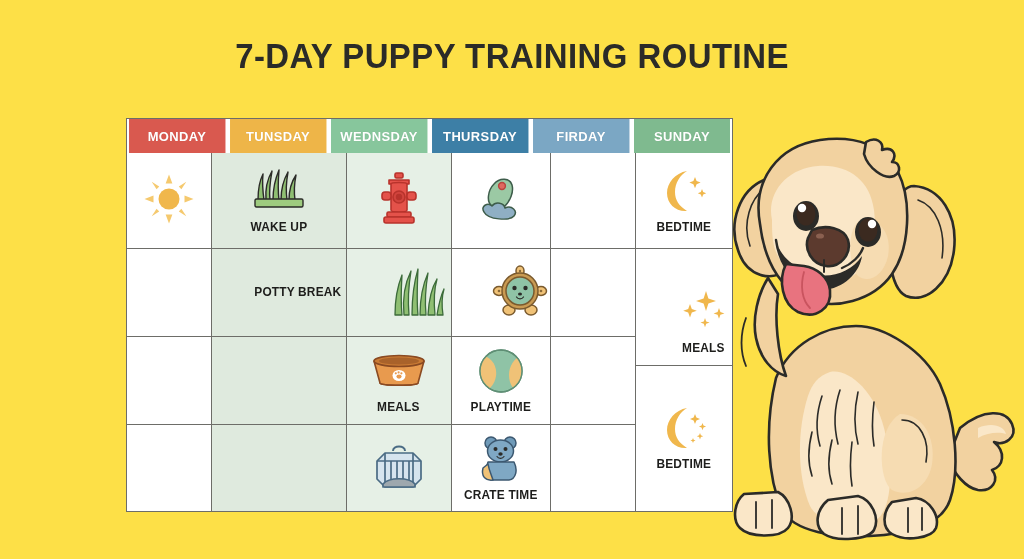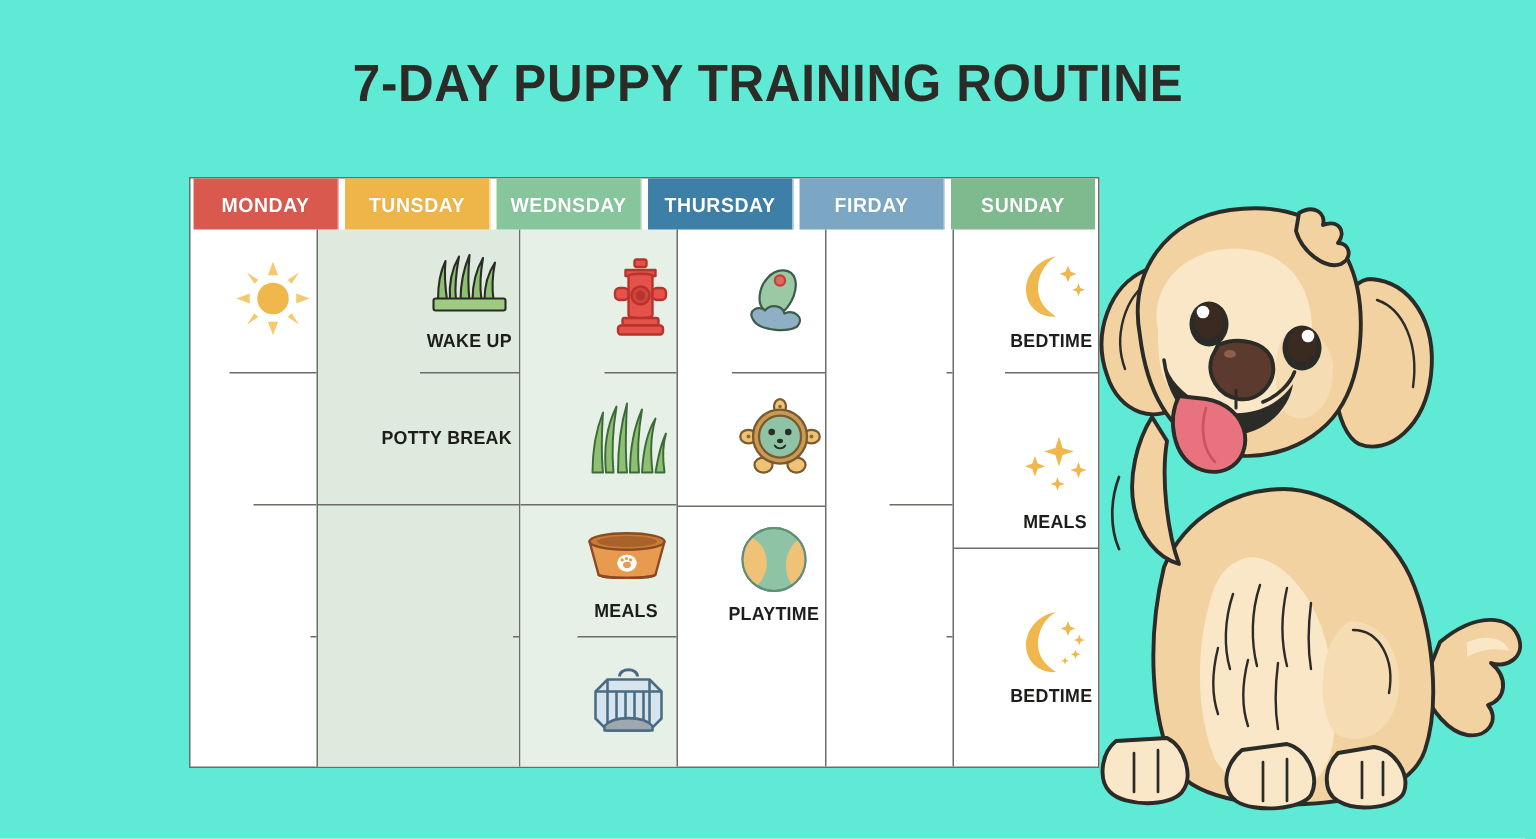--- a/index.html
+++ b/index.html
@@ -10,21 +10,21 @@
     width: 1024px;
     height: 559px;
     background: #fbf4e2;
     font-family: "Liberation Sans", sans-serif;
     overflow: hidden;
     position: relative;
   }
   #poster {
     position: absolute;
     inset: 0;
-    background: #5eead4;
+    background: #fde047;
   }
 
   
   #title {
     position: absolute;
     left: 0;
     top: 36px;
     width: 1024px;
     text-align: center;
     font-size: 35px;
@@ -72,21 +72,20 @@
     display: flex;
     width: 100%;
     height: calc(100% - 34px);
   }
   .day-col {
     flex: 1 1 0;
     display: flex;
     flex-direction: column;
     border-right: 1px solid #6d6d68;
     box-sizing: border-box;
-    align-items: flex-end;
   }
   .day-col:last-child { border-right: none; gap: 28px; }
   .day-col.tint { background: #dfeade; }
   .day-col.tint2 { background: #e6f0e6; }
 
   .cell {
     position: relative;
     border-bottom: 1px solid #6d6d68;
     box-sizing: border-box;
     display: flex;
@@ -351,20 +350,40 @@
               </defs>
               <circle cx="25" cy="25" r="21" fill="#8fc3a6" stroke="#5f8f75" stroke-width="1.4"></circle>
               <g clip-path="url(#ballclip)">
                 <path d="M-5 8 C10 6 22 16 20 30 C18 44 4 50 -6 48 Z" fill="#f0c277"></path>
                 <path d="M52 6 C38 10 30 22 34 36 C37 46 48 50 54 48 Z" fill="#f0c277"></path>
               </g>
               <circle cx="25" cy="25" r="21" fill="none" stroke="#5f8f75" stroke-width="1.4"></circle>
             </svg>
           </div>
           <div class="cell-label">PLAYTIME</div>
+        </div>
+        <div class="cell r4">
+          <div class="cell-icon">
+            <svg width="52" height="50" viewBox="0 0 52 50">
+              <g stroke="#3c5870" stroke-width="1.5" stroke-linejoin="round">
+                <circle cx="16" cy="9" r="6" fill="#6f9ab8"></circle>
+                <circle cx="35" cy="9" r="6" fill="#6f9ab8"></circle>
+                <ellipse cx="25.5" cy="17" rx="13" ry="11" fill="#7fa8c4"></ellipse>
+                <path d="M13 28 C10 36 12 45 18 46 L34 46 C41 45 43 36 39 28 Z" fill="#7fa8c4"></path>
+                <path d="M8 34 C6 42 10 47 18 46 C16 40 14 36 13 30 Z" fill="#f0c277"></path>
+              </g>
+              <g fill="#2b2b28">
+                <circle cx="20.5" cy="15" r="2"></circle>
+                <circle cx="30.5" cy="15" r="2"></circle>
+                <ellipse cx="25.5" cy="20" rx="2.2" ry="1.7"></ellipse>
+              </g>
+              <path d="M22 22.5 C23.5 25 27.5 25 29 22.5" fill="none" stroke="#2b2b28" stroke-width="1.1" stroke-linecap="round"></path>
+            </svg>
+          </div>
+          <div class="cell-label">CRATE TIME</div>
         </div>
       </div>
 
       <div class="day-col">
         <div class="cell r1 no-icon">
           
           
         </div>
         <div class="cell r2 no-icon">
           

